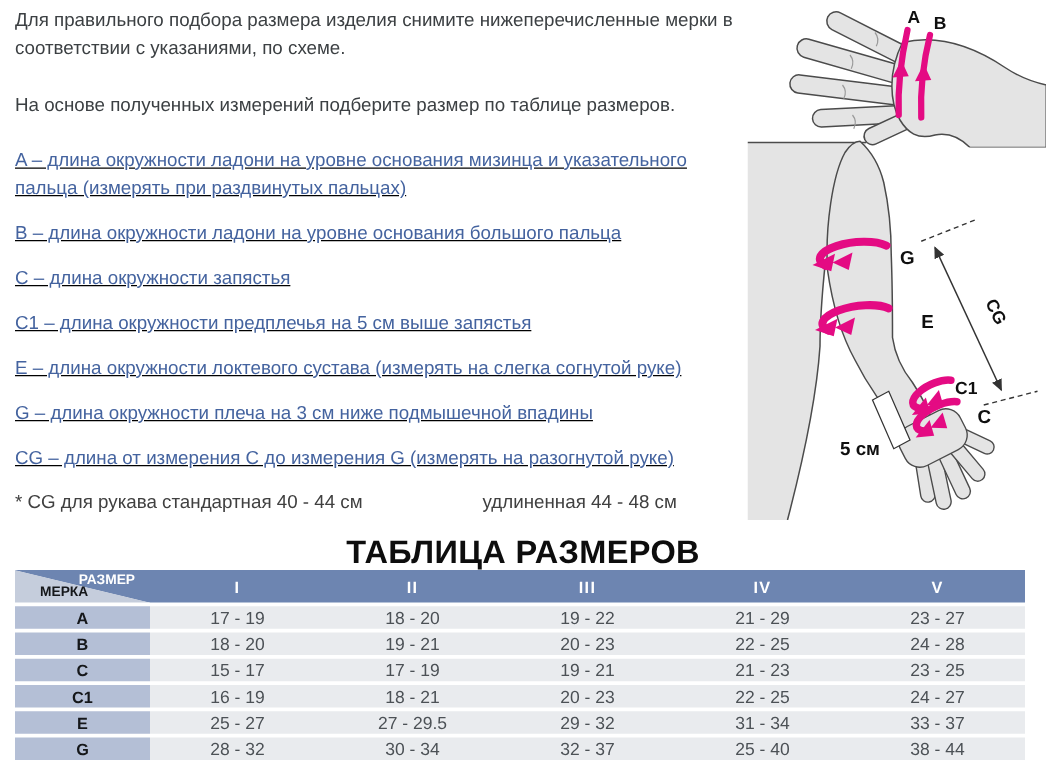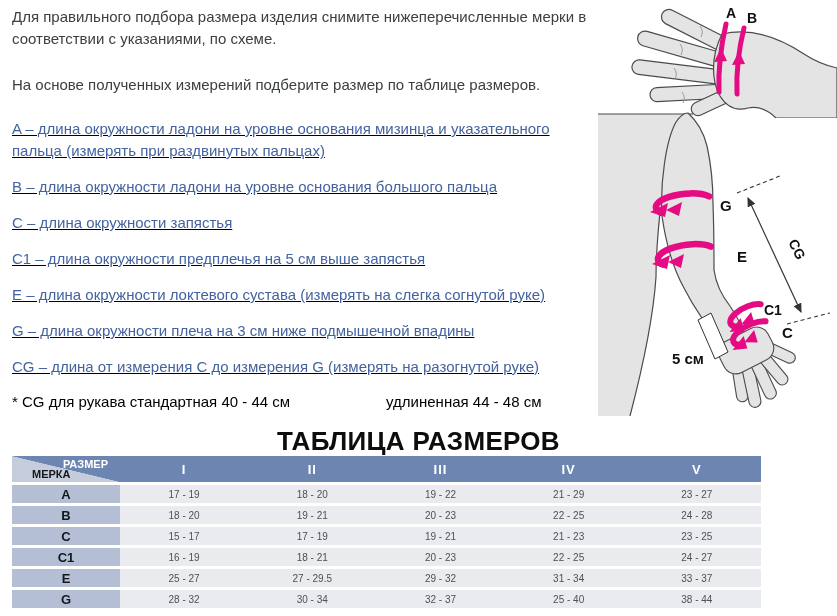--- a/index.html
+++ b/index.html
@@ -6,40 +6,40 @@
   body{
     width:837px;height:616px;background:#ffffff;overflow:hidden;position:relative;
     font-family:"Liberation Sans","DejaVu Sans",sans-serif;
   }
   .content{position:absolute;left:12px;top:6px;width:590px;}
   .intro p{margin:0;color:#3c4043;font-size:15px;line-height:22px;max-width:575px;}
   .intro p + p{margin-top:24px;}
   .m-list{margin-top:22px;text-decoration:underline;}
   .m-item{color:#44639f;font-size:15px;line-height:22px;margin-bottom:14px;max-width:620px;}
   .m-item.m-a{max-width:565px;}
-  .note{margin-top:10px;color:#000000;font-size:15px;line-height:20px;white-space:nowrap;}
+  .note{margin-top:10px;color:#404040;font-size:15px;line-height:20px;white-space:nowrap;}
   .note .note-right{margin-left:96px;}
   .tbl-title{
     position:absolute;left:0;top:426px;width:837px;text-align:center;
     font-size:26px;font-weight:bold;color:#0d0d0d;letter-spacing:.3px;
   }
   .size-table{
-    position:absolute;left:12px;top:453px;width:749px;
+    position:absolute;left:12px;top:453px;width:808px;
     border-collapse:separate;border-spacing:0 3px;table-layout:fixed;
   }
   .size-table th,.size-table td{padding:0;text-align:center;}
   .col-h{background:#6d85b1;color:#ffffff;height:26px;font-size:13px;font-weight:bold;letter-spacing:1px;}
   .corner{
     position:relative;width:108px;height:26px;
     background:linear-gradient(to top right,#c5cddc 49.4%,#6d85b1 50.4%);
   }
   .corner .razmer{position:absolute;top:2px;right:12px;color:#ffffff;font-size:11px;font-weight:bold;}
   .corner .merka{position:absolute;bottom:2px;left:20px;color:#15171a;font-size:11px;font-weight:bold;}
   .row-h{background:#b4bfd6;color:#15171a;height:18px;font-size:13px;font-weight:bold;}
-  .val{background:#e9ebee;color:#4c5156;height:18px;font-size:10px;}
+  .val{background:#e9ebee;color:#4c5156;height:18px;font-size:14px;}
   .diagram{position:absolute;}
   #hand-svg{left:626px;top:2px;}
   #arm-svg{left:598px;top:112px;}
   svg text{font-family:"Liberation Sans","DejaVu Sans",sans-serif;font-weight:bold;fill:#0f0f0f;}
 </style>
 </head>
 <body>
 
 <div class="content">
   <div class="intro">

